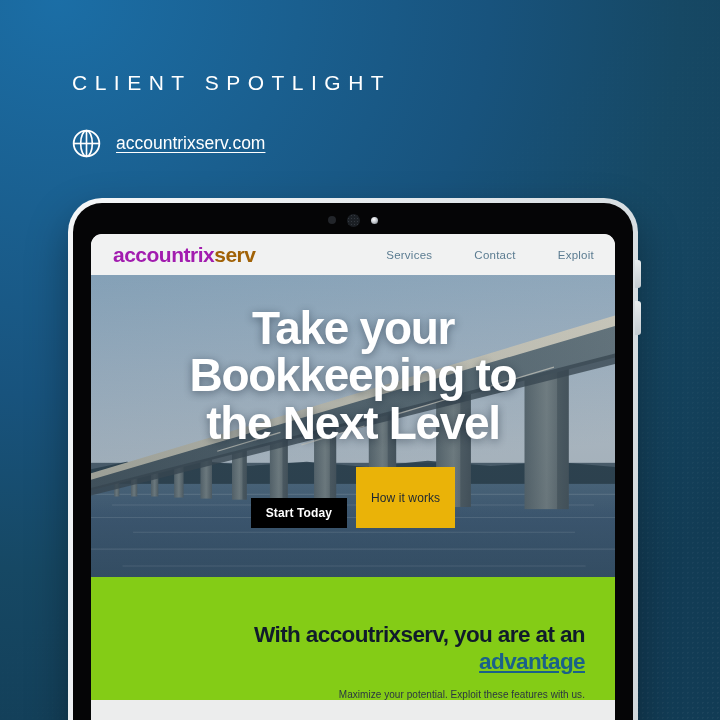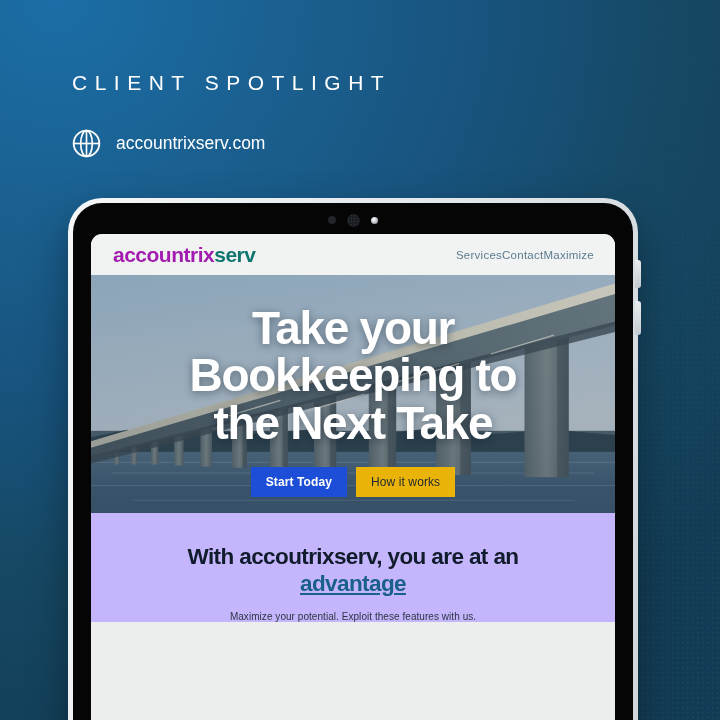--- a/index.html
+++ b/index.html
@@ -42,20 +42,21 @@
   .url-row{
     position:absolute; left:70px; top:127px;
     display:flex; align-items:center; gap:13px;
     z-index:5;
   }
   .globe{ width:33px; height:33px; display:block; }
   .url-text{
     color:#ffffff;
     font-size:17.5px;
     font-weight:400;
+    text-decoration:underline;
     text-underline-offset:3px;
     white-space:nowrap;
   }
 
   
   #tablet{
     position:absolute;
     left:68px; top:198px;
     width:570px; height:560px;
     z-index:4;
@@ -111,31 +112,31 @@
   .site-header{
     height:41px;
     background:#f1f2f2;
     display:flex; align-items:center;
     padding:0 21px 0 22px;
     border-radius:11px 11px 0 0;
   }
   .logo{ font-size:21px; font-weight:700; letter-spacing:-.5px; line-height:1; }
   .logo .a{ color:#a21caf; }
   .logo .b{ color:#f0b košt; }
-  .logo .b{ color:#0f766e; }
-  .nav{ margin-left:auto; display:flex; align-items:flex-start; }
+  .logo .b{ color:#a16207; }
+  .nav{ margin-left:auto; display:flex; align-items:flex-start; gap:42px; }
   .nav a{
     color:#5b7c91; font-size:11.5px; font-weight:400;
     text-decoration:none; letter-spacing:.25px; white-space:nowrap;
   }
 
   
   .hero{
     position:relative;
-    height:238px;
+    height:302px;
     overflow:hidden;
   }
   .hero-photo{ position:absolute; inset:0; }
   .hero-photo svg{ display:block; width:100%; height:100%; }
   .hero-tint{
     position:absolute; inset:0;
     background:linear-gradient(180deg, rgba(20,40,60,.10) 0%, rgba(20,40,60,.16) 55%, rgba(15,32,48,.22) 100%);
   }
   .hero-inner{
     position:absolute; inset:0;
@@ -154,28 +155,28 @@
     max-width:430px;
   }
   .hero-btns{ margin-top:20px; display:flex; gap:9px; }
   .btn{
     font-size:12px; font-weight:700;
     padding:8px 15px;
     border:0; cursor:pointer;
     letter-spacing:.1px;
     white-space:nowrap;
   }
-  .btn-primary{ background:#1d4ed8; color:#ffffff; }
+  .btn-primary{ background:#000000; color:#ffffff;margin-top:31px; }
   .btn-secondary{ background:#eab308; color:#1c2633; font-weight:400; }
 
   
   .features{
-    background:#c4b5fd;
-    padding:30px 30px 0;
-    text-align:center;
+    background:#84cc16;
+    padding:44px 30px 0;
+    text-align:right;
   }
   .feat-head{
     color:#101b2b;
     font-size:22.5px; font-weight:700;
     letter-spacing:-.6px; line-height:1.22;
   }
   .feat-head .accent{ color:#1a6189;text-decoration:underline; }
   .feat-sub{
     margin-top:13px;
     color:#2b3642;
@@ -215,21 +216,21 @@
         <span class="dot-led"></span>
       </div>
 
       <div class="screen">
 
         <div class="site-header">
           <div class="logo"><span class="a">accountrix</span><span class="b">serv</span></div>
           <nav class="nav">
             <a href="#">Services</a>
             <a href="#">Contact</a>
-            <a href="#">Maximize</a>
+            <a href="#">Exploit</a>
           </nav>
         </div>
 
         <div class="hero">
           <div class="hero-photo">
             <svg viewBox="0 0 498 302" preserveAspectRatio="xMidYMid slice" aria-hidden="true">
               <defs>
                 <linearGradient id="sky" x1="0" y1="0" x2="0.25" y2="1">
                   <stop offset="0%" stop-color="#8fadc4"></stop>
                   <stop offset="45%" stop-color="#a7bccd"></stop>
@@ -308,21 +309,21 @@
                 <line x1="380" y1="113" x2="440" y2="95"></line>
               </g>
             </svg>
           </div>
           <div class="hero-tint"></div>
 
           <div class="hero-inner">
             <h1 class="hero-title">
               <span>Take your</span><br>
               <span>Bookkeeping to</span><br>
-              <span>the Next Take</span>
+              <span>the Next Level</span>
             </h1>
             <div class="hero-btns">
               <button class="btn btn-primary">Start Today</button>
               <button class="btn btn-secondary">How it works</button>
             </div>
           </div>
         </div>
 
         <div class="features">
           <div class="feat-head">

